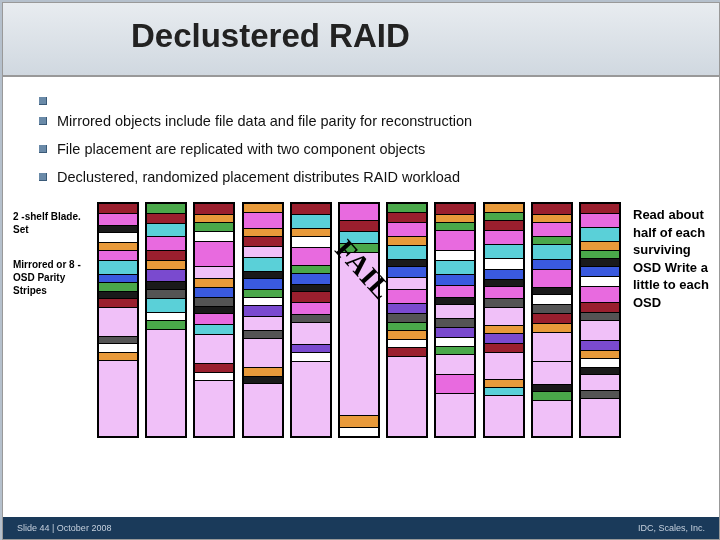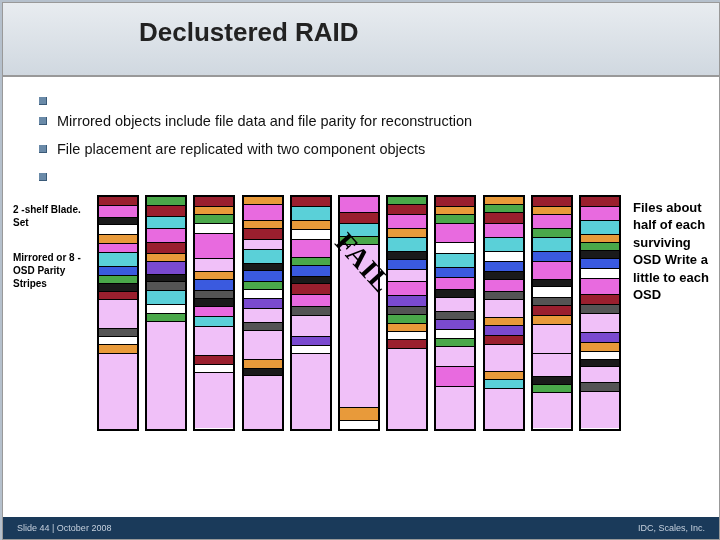--- a/index.html
+++ b/index.html
@@ -1,20 +1,20 @@
 <!DOCTYPE html>
 <html><head>
 <meta charset="utf-8">
 <style>
 body{margin:0;font-family:Arial,sans-serif;background:#b5c0cc;width:720px;height:540px;overflow:hidden}
 .slide{width:716px;height:536px;margin:2px;background:#fff;position:relative;border:1px solid #999}
 .header{height:72px;position:relative;background:linear-gradient(180deg,#e8ecf0,#d0d8e0);border-bottom:2px solid #999}
 .logo{position:absolute;left:8px;top:8px;width:92px;height:52px;background:#1a3a5a;color:#fff;font-style:italic;font-size:13px;display:flex;align-items:center;justify-content:center}
 .logo-swoop{position:absolute;right:-4px;top:12px;width:20px;height:28px;border:2px solid #fff;border-left:none;border-radius:0 14px 14px 0}
-.title{position:absolute;left:136px;top:14px;font-size:26px;font-weight:bold;color:#222}
+.title{position:absolute;left:128px;top:14px;font-size:33px;font-weight:bold;color:#222}
 .bullets{padding:14px 28px 8px 36px;font-size:14.5px;line-height:1.5;color:#111}
 .b{display:flex;align-items:flex-start;margin-bottom:6px}
 .bsq{width:8px;height:8px;background:#6a8aa8;margin:6px 10px 0 0;flex-shrink:0;box-shadow:inset -1px -1px 0 #3a5a78}
 .content{display:flex;padding:0 10px}
 .left{width:80px;font-size:10px;font-weight:bold;padding-top:8px;line-height:1.3}
 .left .grp{margin-bottom:22px}
 .mid{flex:1;display:flex;justify-content:space-between;padding:0 4px;position:relative}
 .col{width:38px;height:232px;border:2px solid #000;display:flex;flex-direction:column}
 .seg{width:100%;border-top:1px solid #000}
 .seg:first-child{border-top:none}
@@ -38,20 +38,21 @@
     <div class="b">
         <span class="bsq"></span>
         <span>Mirrored objects include file data and file parity for reconstruction</span>
       </div>
     <div class="b">
         <span class="bsq"></span>
         <span>File placement are replicated with two component objects</span>
       </div>
     <div class="b">
         <span class="bsq"></span>
+        <span>Declustered, randomized placement distributes RAID workload</span>
       </div>
   </div>
 
   <div class="content">
     <div class="left">
       <div class="grp">2 -shelf Blade. Set</div>
       <div class="grp">Mirrored or 8 -OSD Parity Stripes</div>
     </div>
     <div class="mid" id="mid">
       <div class="fail">FAIL</div>
@@ -243,21 +244,21 @@
           <div class="seg" style="background: rgb(122, 74, 207); height: 9.82759px;"></div>
           <div class="seg" style="background: rgb(232, 154, 58); height: 7.86207px;"></div>
           <div class="seg" style="background: rgb(255, 255, 255); height: 7.86207px;"></div>
           <div class="seg" style="background: rgb(26, 26, 26); height: 6.87931px;"></div>
           <div class="seg" style="background: rgb(240, 192, 248); height: 15.7241px;"></div>
           <div class="seg" style="background: rgb(84, 84, 84); height: 7.86207px;"></div>
           <div class="seg" style="background: rgb(240, 192, 248); height: 39.3103px;"></div>
         </div>
       </div>
     <div class="right">
-      <div class="blk">Files about half of each surviving OSD Write a little to each OSD</div>
+      <div class="blk">Read about half of each surviving OSD Write a little to each OSD</div>
     </div>
   </div>
 
   <div class="footer">
     <span>Slide 44   |    October 2008</span>
     <span>IDC, Scales, Inc.</span>
   </div>
 </div>
 
 </body></html>

